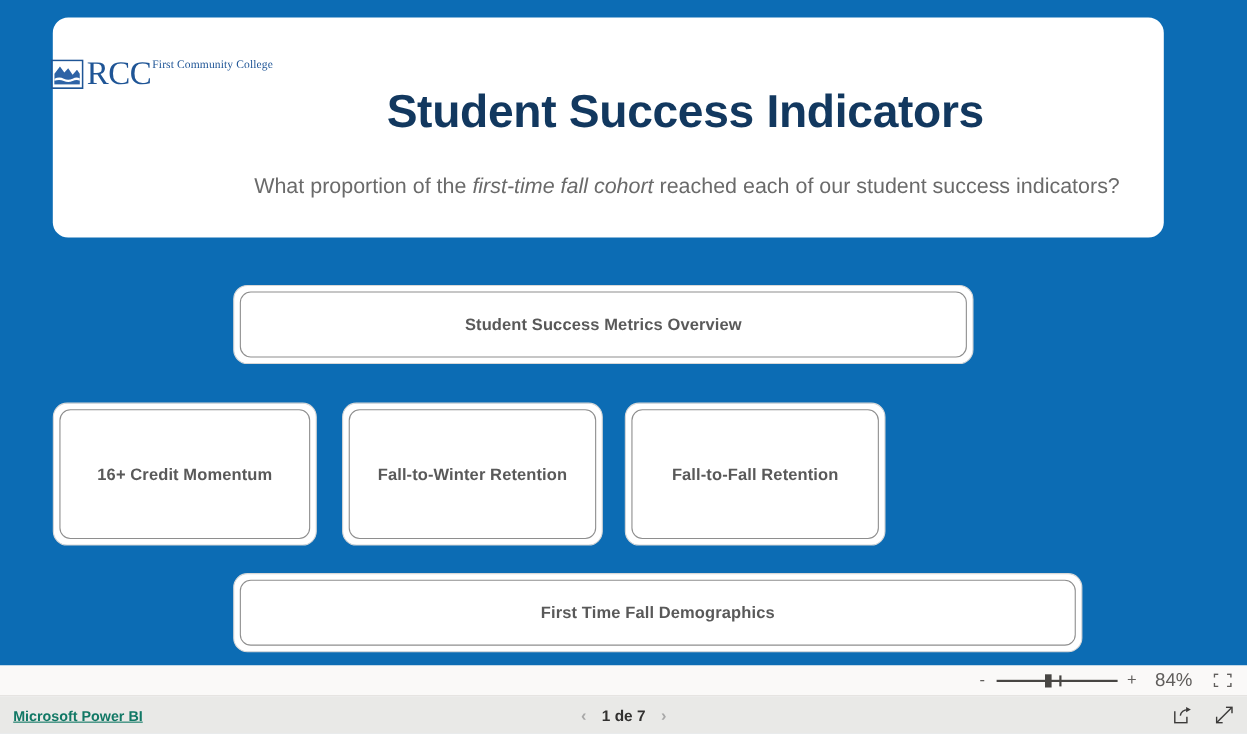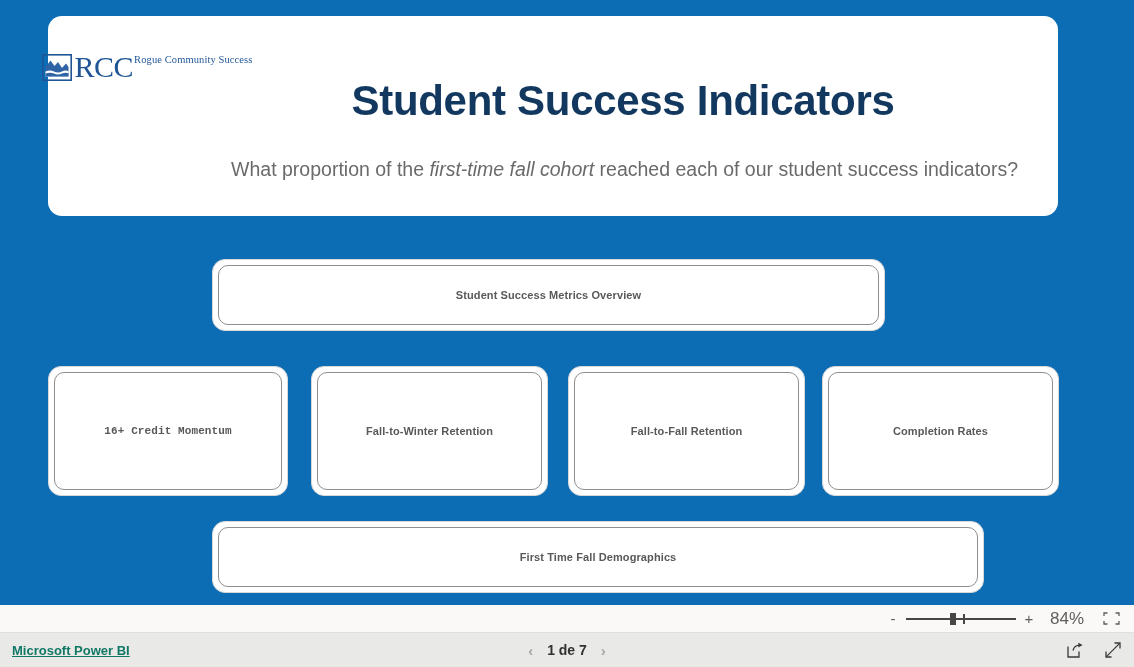--- a/index.html
+++ b/index.html
@@ -93,30 +93,30 @@
   .nav-btn .inner {
     width: 100%; height: 100%;
     border: 1.6px solid #8E8E8E;
     border-radius: 10px;
     display: flex;
     align-items: center;
     justify-content: center;
     background: #ffffff;
   }
   .nav-btn .label {
-    font-size: 11px;
+    font-size: 15px;
     font-weight: bold;
     color: #595959;
     text-align: center;
     letter-spacing: 0.1px;
     padding: 0 8px;
   }
 
   #btn-overview  { left: 212px; top: 259px; width: 673px; height: 72px; }
-  #btn-credit    { left: 48px;  top: 366px; width: 240px; height: 130px; font-family: Liberation Mono, monospace; }
+  #btn-credit    { left: 48px;  top: 366px; width: 240px; height: 130px; }
   #btn-fw        { left: 311px; top: 366px; width: 237px; height: 130px; }
   #btn-ff        { left: 568px; top: 366px; width: 237px; height: 130px; }
   #btn-completion{ left: 822px; top: 366px; width: 237px; height: 130px; }
   #btn-demo      { left: 212px; top: 521px; width: 772px; height: 72px; }
 
   
   #zoom-bar {
     position: absolute;
     left: 0; top: 605px;
     width: 1134px; height: 28px;
@@ -236,21 +236,21 @@
     <div id="logo-block">
       <div id="logo-row">
         <svg id="logo-mark" viewBox="0 0 30 27">
           <rect x="0.8" y="0.8" width="28.4" height="25.4" fill="none" stroke="#1F5596" stroke-width="1.6"></rect>
           <path d="M3.5 22.5 L3.5 13 L8.5 6.5 L12.5 12 L16 8 L20 14 L24 9.5 L26.5 13 L26.5 22.5 Z" fill="#2E63A6"></path>
           <path d="M3.5 17.5 Q8 15.5 12 17.5 Q16 19.5 20 17.5 Q23.5 15.8 26.5 17.2 L26.5 22.5 L3.5 22.5 Z" fill="#ffffff"></path>
           <path d="M3.5 19.5 Q8 17.8 12 19.6 Q16 21.4 20 19.6 Q23.5 18 26.5 19.3 L26.5 22.5 L3.5 22.5 Z" fill="#2E63A6"></path>
         </svg>
         <span id="logo-rcc">RCC</span>
       </div>
-      <div id="logo-sub">Rogue Community Success</div>
+      <div id="logo-sub">First Community College</div>
     </div>
 
     <div id="report-title">Student Success Indicators</div>
 
     <div id="report-subtitle">
       <span>What proportion of the </span><span class="em">first-time fall cohort</span><span> reached each of our student success indicators?</span>
     </div>
   </div>
 
   <div class="nav-btn" id="btn-overview">
@@ -270,25 +270,20 @@
       <span class="label">Fall-to-Winter Retention</span>
     </div>
   </div>
 
   <div class="nav-btn" id="btn-ff">
     <div class="inner">
       <span class="label">Fall-to-Fall Retention</span>
     </div>
   </div>
 
-  <div class="nav-btn" id="btn-completion">
-    <div class="inner">
-      <span class="label">Completion Rates</span>
-    </div>
-  </div>
 
   <div class="nav-btn" id="btn-demo">
     <div class="inner">
       <span class="label">First Time Fall Demographics</span>
     </div>
   </div>
 
 </div>
 
 <div id="zoom-bar">

